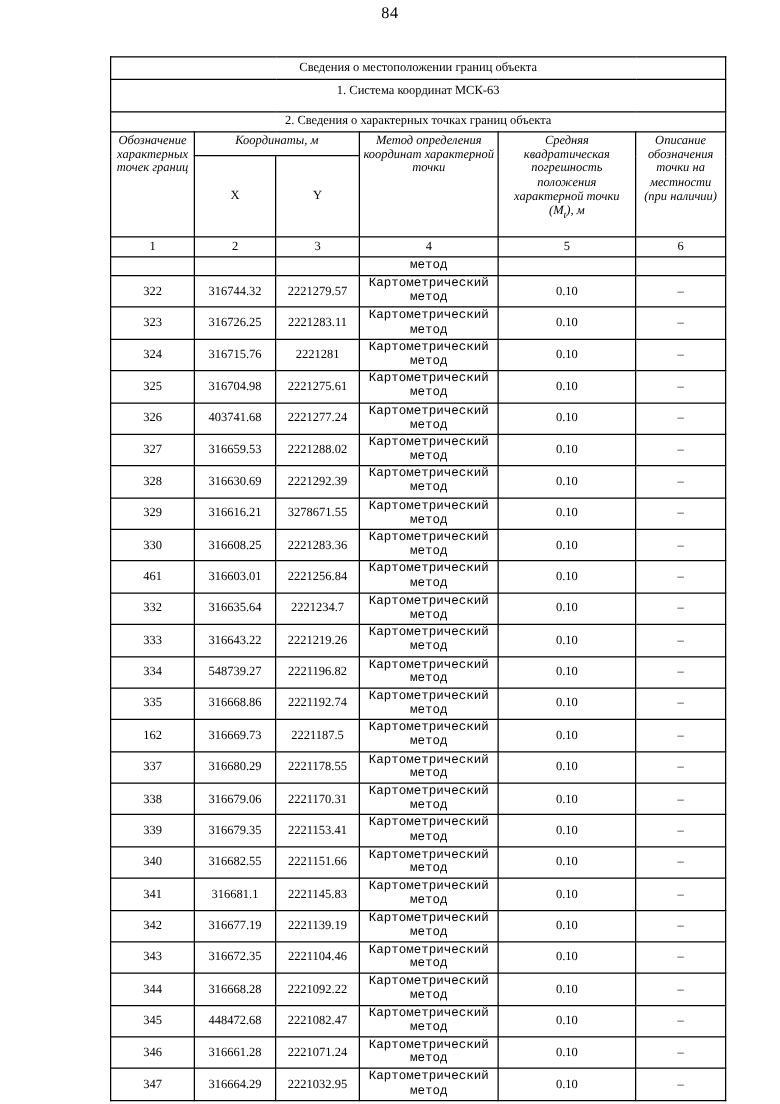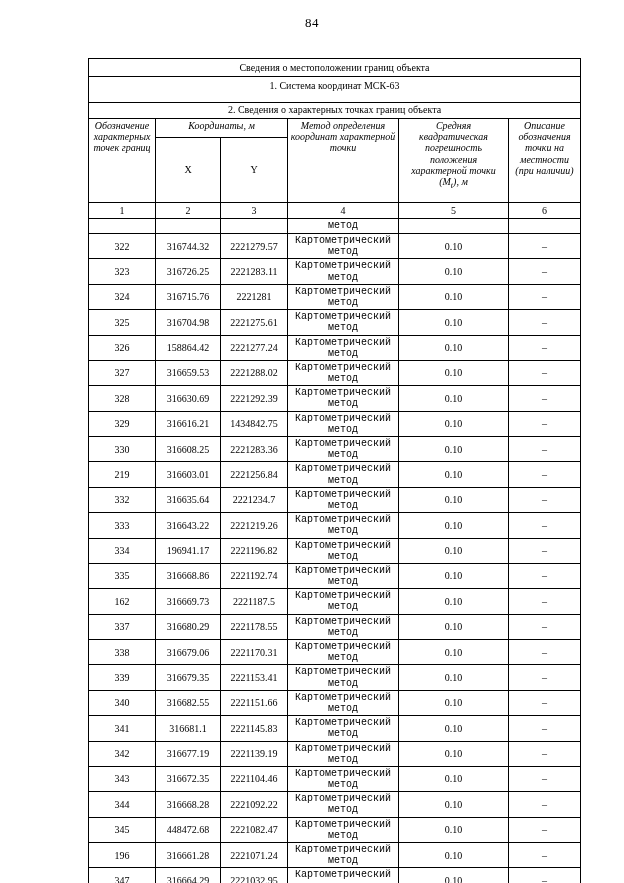--- a/index.html
+++ b/index.html
@@ -9,21 +9,21 @@
   }
   body {
     width: 624px;
     height: 883px;
     font-family: "Liberation Serif", "DejaVu Serif", serif;
     color: #000;
     position: relative;
     overflow: hidden;
   }
   .page-number {
-    padding-top: 15px;
+    padding-top: 2px;
     text-align: center;
     font-size: 13px;
     letter-spacing: 0.5px;
   }
   table.main {
     border-collapse: collapse;
     table-layout: fixed;
     margin-left: 88px;
     margin-top: 27px;
     width: 492px;
@@ -137,21 +137,21 @@
       <tr class="data-row">
         <td>325</td>
         <td>316704.98</td>
         <td>2221275.61</td>
         <td class="method-col">Картометрический метод</td>
         <td>0.10</td>
         <td>–</td>
       </tr>
       <tr class="data-row">
         <td>326</td>
-        <td>158864.42</td>
+        <td>403741.68</td>
         <td>2221277.24</td>
         <td class="method-col">Картометрический метод</td>
         <td>0.10</td>
         <td>–</td>
       </tr>
       <tr class="data-row">
         <td>327</td>
         <td>316659.53</td>
         <td>2221288.02</td>
         <td class="method-col">Картометрический метод</td>
@@ -162,35 +162,35 @@
         <td>328</td>
         <td>316630.69</td>
         <td>2221292.39</td>
         <td class="method-col">Картометрический метод</td>
         <td>0.10</td>
         <td>–</td>
       </tr>
       <tr class="data-row">
         <td>329</td>
         <td>316616.21</td>
-        <td>1434842.75</td>
+        <td>3278671.55</td>
         <td class="method-col">Картометрический метод</td>
         <td>0.10</td>
         <td>–</td>
       </tr>
       <tr class="data-row">
         <td>330</td>
         <td>316608.25</td>
         <td>2221283.36</td>
         <td class="method-col">Картометрический метод</td>
         <td>0.10</td>
         <td>–</td>
       </tr>
       <tr class="data-row">
-        <td>219</td>
+        <td>461</td>
         <td>316603.01</td>
         <td>2221256.84</td>
         <td class="method-col">Картометрический метод</td>
         <td>0.10</td>
         <td>–</td>
       </tr>
       <tr class="data-row">
         <td>332</td>
         <td>316635.64</td>
         <td>2221234.7</td>
@@ -201,21 +201,21 @@
       <tr class="data-row">
         <td>333</td>
         <td>316643.22</td>
         <td>2221219.26</td>
         <td class="method-col">Картометрический метод</td>
         <td>0.10</td>
         <td>–</td>
       </tr>
       <tr class="data-row">
         <td>334</td>
-        <td>196941.17</td>
+        <td>548739.27</td>
         <td>2221196.82</td>
         <td class="method-col">Картометрический метод</td>
         <td>0.10</td>
         <td>–</td>
       </tr>
       <tr class="data-row">
         <td>335</td>
         <td>316668.86</td>
         <td>2221192.74</td>
         <td class="method-col">Картометрический метод</td>
@@ -296,21 +296,21 @@
       </tr>
       <tr class="data-row">
         <td>345</td>
         <td>448472.68</td>
         <td>2221082.47</td>
         <td class="method-col">Картометрический метод</td>
         <td>0.10</td>
         <td>–</td>
       </tr>
       <tr class="data-row">
-        <td>196</td>
+        <td>346</td>
         <td>316661.28</td>
         <td>2221071.24</td>
         <td class="method-col">Картометрический метод</td>
         <td>0.10</td>
         <td>–</td>
       </tr>
       <tr class="data-row">
         <td>347</td>
         <td>316664.29</td>
         <td>2221032.95</td>

